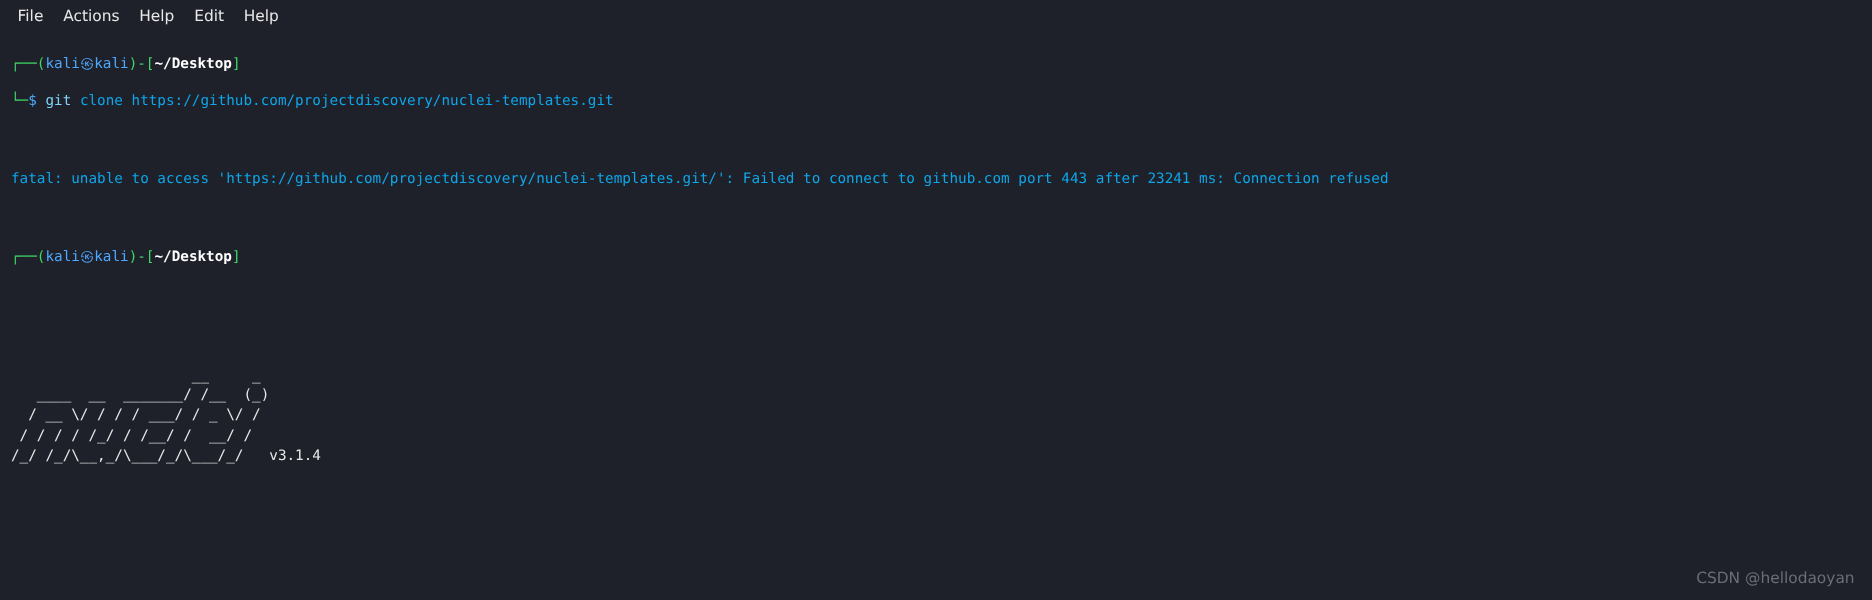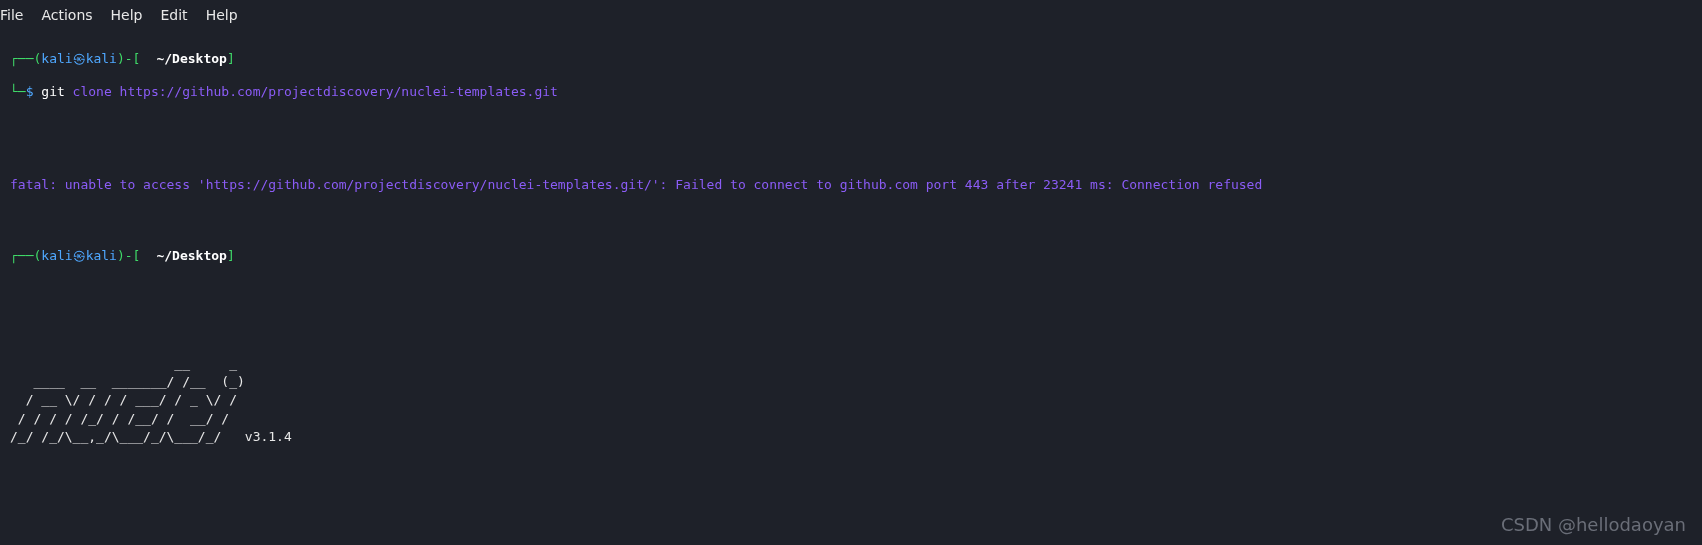--- a/index.html
+++ b/index.html
@@ -14,21 +14,21 @@
       font-size: 13px;
       line-height: 1.4;
       width: 1702px;
       height: 545px;
       overflow: hidden;
       position: relative;
     }
     .menubar {
       display: flex;
       gap: 18px;
-      padding: 6px 0;
+      padding: 6px 16px;
       color: #e8e8e8;
       font-family: "DejaVu Sans", "Segoe UI", sans-serif;
       font-size: 14px;
     }
     .menubar span {
       cursor: pointer;
     }
     .terminal {
       padding: 2px 10px;
       white-space: pre;
@@ -36,45 +36,43 @@
     .prompt-line {
       line-height: 1.15;
     }
     .green {
       color: #3fd968;
     }
     .blue {
       color: #4fa8ff;
     }
     .white {
-      color: #ffffff;
+      color: #7dd3fc;
     }
     .bold-white {
       color: #ffffff;
       font-weight: bold;
-      margin-left: 16px;
     }
     .gray {
-      color: #8b5cf6;
-      margin-top: 22px;
+      color: #0ea5e9;
     }
     .cyan {
       color: #5cc9c9;
     }
     .ascii-art {
       white-space: pre;
       color: #e8e8e8;
     }
     .watermark {
       position: absolute;
       bottom: 8px;
       right: 16px;
       color: #6a6e78;
       font-family: "DejaVu Sans", "Segoe UI", sans-serif;
-      font-size: 18px;
+      font-size: 14px;
     }
   </style>
 </head>
 <body>
 
 <div class="menubar">
   <span>File</span>
   <span>Actions</span>
   <span>Help</span>
   <span>Edit</span>

